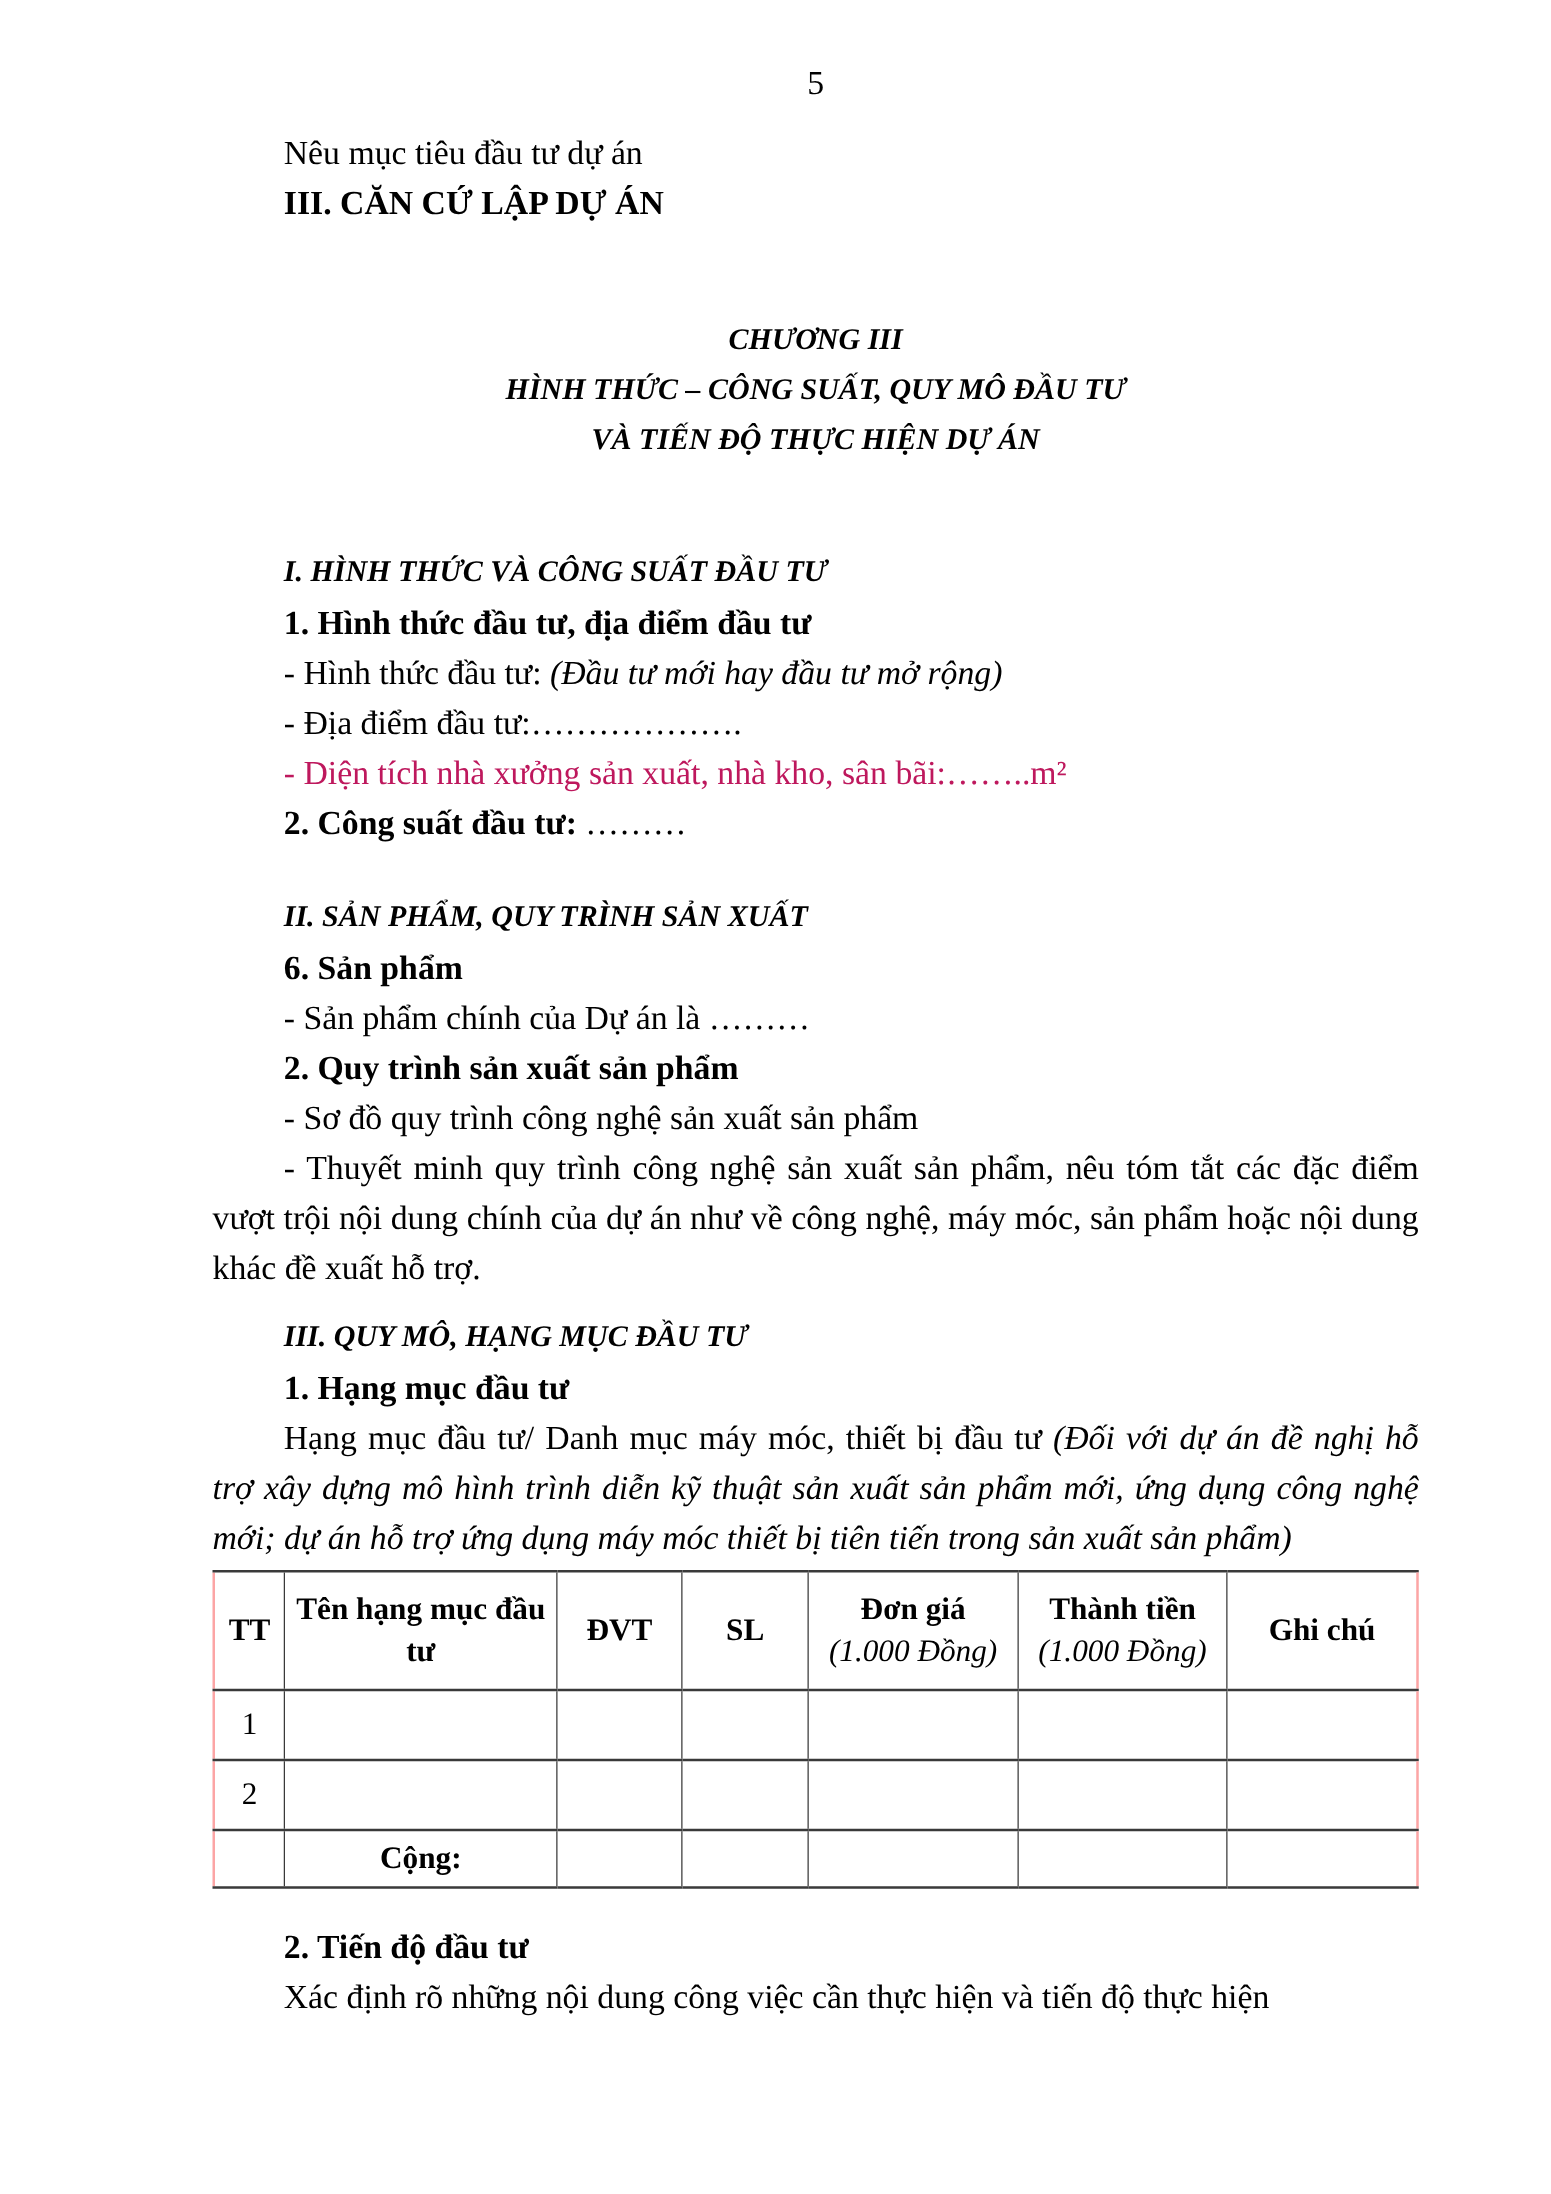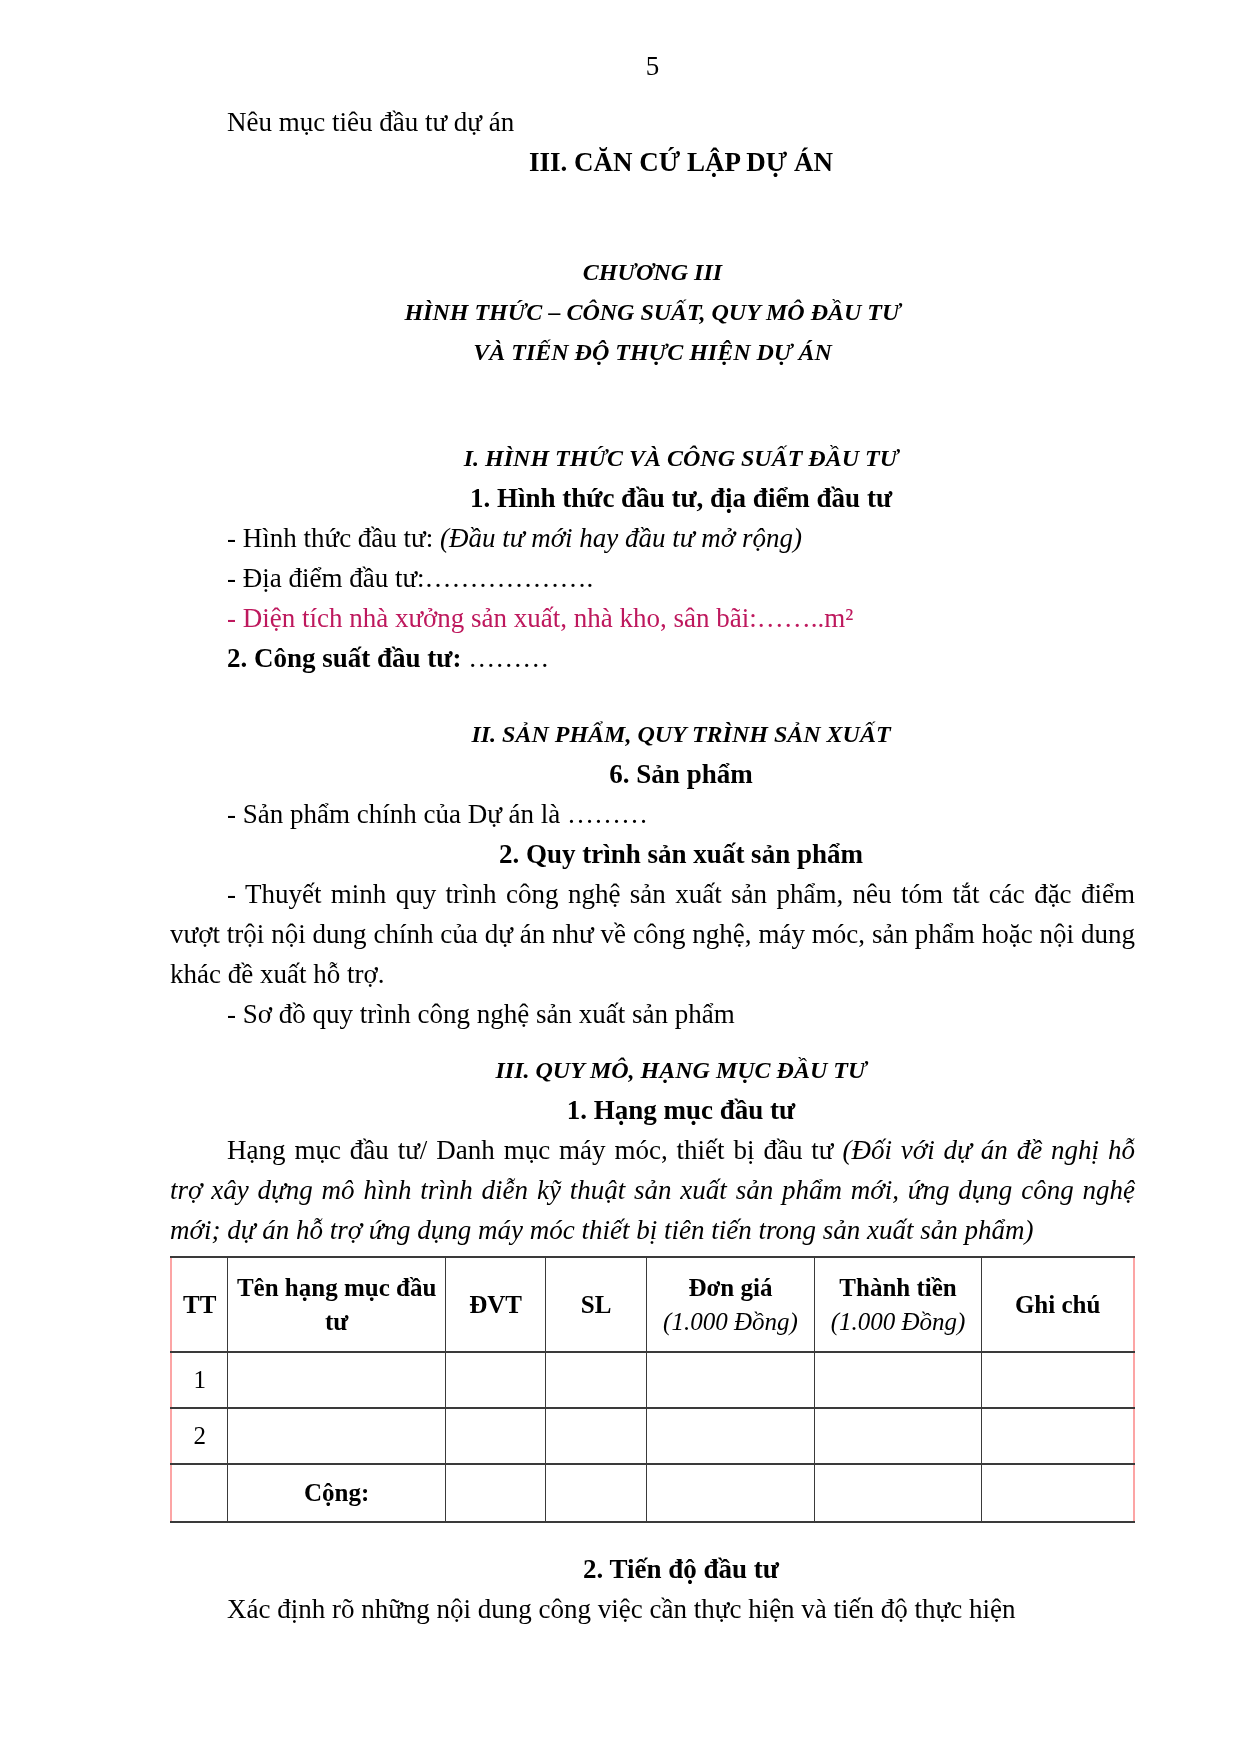--- a/index.html
+++ b/index.html
@@ -15,21 +15,21 @@
   .content{
     box-sizing:border-box;
     padding:46px 106px 0 170px;
   }
   .ln{
     font-size:27px;
     line-height:40px;
     margin:0;
   }
   .big{font-size:24px;font-style:italic;}
-  .b{font-weight:bold;text-align:center;}
+  .b{font-weight:bold;}
   .i{font-style:italic;}
   .red{color:#be185d;}
   .center{text-align:center;}
   .just{text-align:justify;}
   .ind{text-indent:57px;}
   .mt-intro{margin-top:16px;}
   .mt-chapter{margin-top:70px;}
   .mt-sec1{margin-top:66px;}
   .mt-sec2{margin-top:36px;}
   .mt-sec3{margin-top:16px;}
@@ -57,21 +57,21 @@
     text-align:center;
     line-height:34px;
   }
   table.items th .note{
     font-weight:normal;
     font-style:italic;
     text-align:right;
   }
   tr.hdr-row{height:95px;}
   tr.data-row{height:56px;}
-  tr.footer-row{height:58px;}
+  tr.footer-row{height:46px;}
   td.tt-cell{text-align:center;}
   td.sum-cell{text-align:center;font-weight:bold;}
 </style>
 </head>
 <body>
 
 <div class="page">
   <div class="content">
 
     <p class="ln center">5</p>
@@ -87,22 +87,22 @@
     <p class="ln ind b">1. Hình thức đầu tư, địa điểm đầu tư</p>
     <p class="ln ind"><span>- Hình thức đầu tư: </span><span class="i">(Đầu tư mới hay đầu tư mở rộng)</span></p>
     <p class="ln ind">- Địa điểm đầu tư:……………….</p>
     <p class="ln ind red">- Diện tích nhà xưởng sản xuất, nhà kho, sân bãi:……..m²</p>
     <p class="ln ind"><span class="b">2. Công suất đầu tư: </span><span>………</span></p>
 
     <p class="ln big ind b mt-sec2">II. SẢN PHẨM, QUY TRÌNH SẢN XUẤT</p>
     <p class="ln ind b">6. Sản phẩm</p>
     <p class="ln ind">- Sản phẩm chính của Dự án là ………</p>
     <p class="ln ind b">2. Quy trình sản xuất sản phẩm</p>
+    <p class="ln ind">- Sơ đồ quy trình công nghệ sản xuất sản phẩm</p>
     <p class="ln ind just">- Thuyết minh quy trình công nghệ sản xuất sản phẩm, nêu tóm tắt các đặc điểm vượt trội nội dung chính của dự án như về công nghệ, máy móc, sản phẩm hoặc nội dung khác đề xuất hỗ trợ.</p>
-    <p class="ln ind">- Sơ đồ quy trình công nghệ sản xuất sản phẩm</p>
 
     <p class="ln big ind b mt-sec3">III. QUY MÔ, HẠNG MỤC ĐẦU TƯ</p>
     <p class="ln ind b">1. Hạng mục đầu tư</p>
     <p class="ln ind just"><span>Hạng mục đầu tư/ Danh mục máy móc, thiết bị đầu tư </span><span class="i">(Đối với dự án đề nghị hỗ trợ xây dựng mô hình trình diễn kỹ thuật sản xuất sản phẩm mới, ứng dụng công nghệ mới; dự án hỗ trợ ứng dụng máy móc thiết bị tiên tiến trong sản xuất sản phẩm)</span></p>
 
     <table class="items">
       <colgroup>
         <col style="width:5.9%">
         <col style="width:22.6%">
         <col style="width:10.4%">

